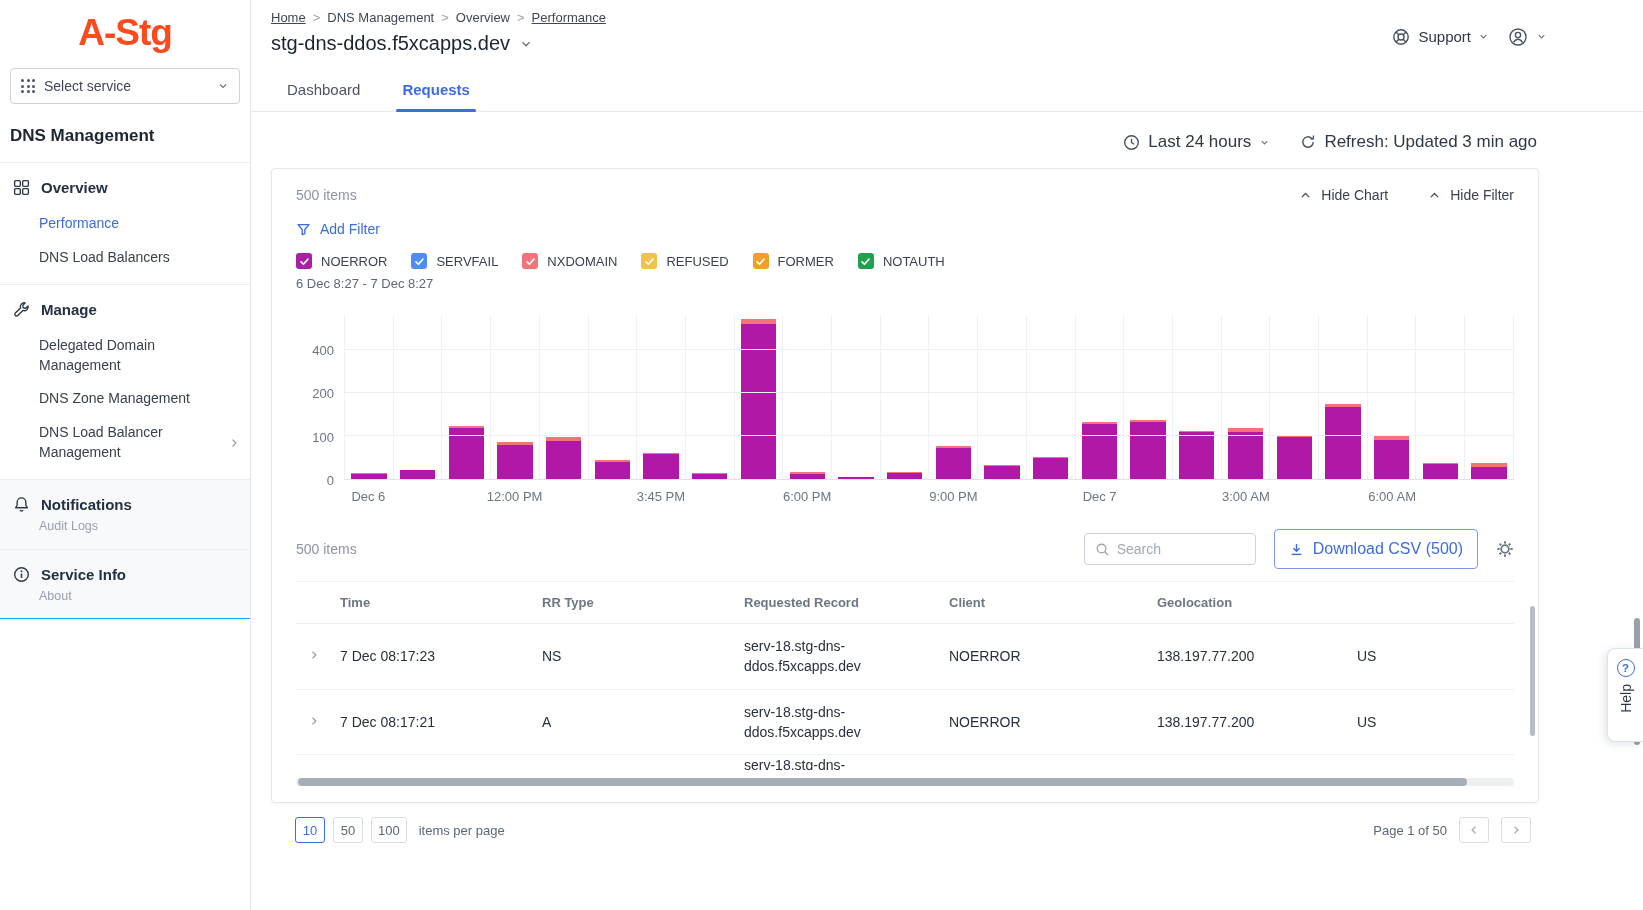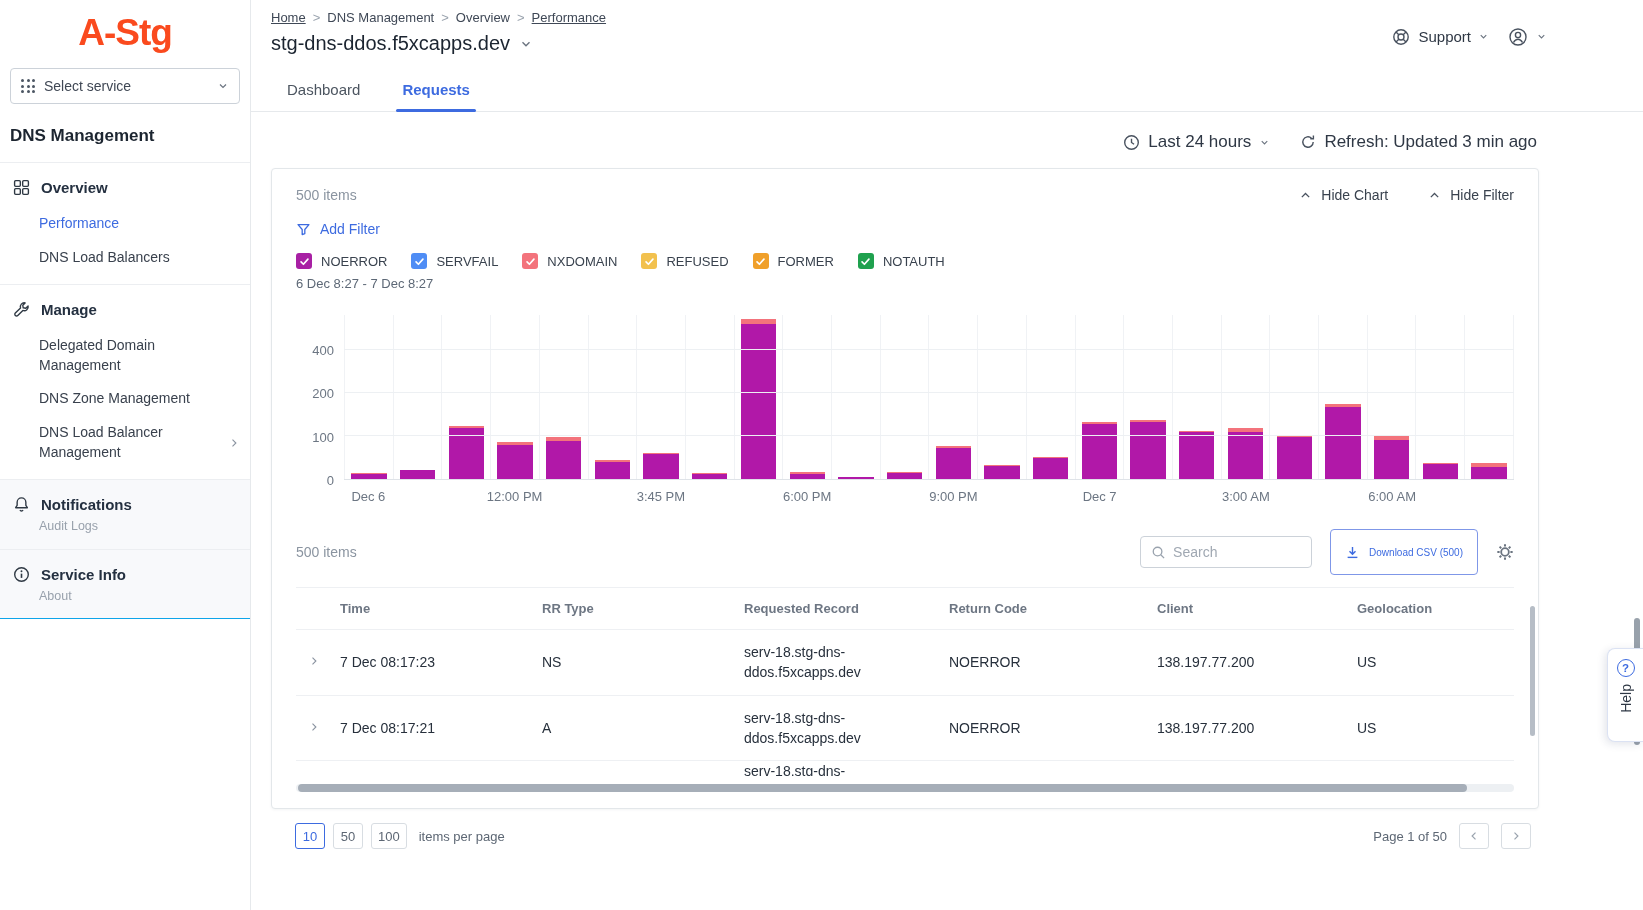--- a/index.html
+++ b/index.html
@@ -66,21 +66,21 @@
   .seg { width:74%; }
   .xticks { position:relative; height:24px; margin-top:9px; }
   .xtick { position:absolute; top:0; transform:translateX(-50%); font-size:13px; color:#6c7683; white-space:nowrap; }
 
   
   .table-toolbar { display:flex; align-items:center; margin-top:16px; gap:16px; }
   .tt-right { margin-left:auto; display:flex; align-items:center; gap:18px; }
   .search-box { width:172px; height:32px; border:1px solid #ccd2d9; border-radius:4px; display:flex; align-items:center; gap:7px; padding:0 10px; background:#fff; }
   .search-box input { border:none; outline:none; width:100%; font-size:14px; color:#333; font-family:"Liberation Sans", sans-serif; }
   .search-box input::placeholder { color:#a0a8b2; }
-  .dl-btn { height:46px; border:1px solid #7f97e8; color:#3d6be0; border-radius:4px; display:flex; align-items:center; gap:9px; padding:0 14px; font-size:10px; background:#fff; cursor:pointer; font-family:"Liberation Sans", sans-serif; }
+  .dl-btn { height:40px; border:1px solid #7f97e8; color:#3d6be0; border-radius:4px; display:flex; align-items:center; gap:9px; padding:0 14px; font-size:16px; background:#fff; cursor:pointer; font-family:"Liberation Sans", sans-serif; }
   .gear-btn { display:flex; cursor:pointer; }
 
   
   .table { margin-top:12px; }
   .trow { display:grid; grid-template-columns:44px 202px 202px 205px 208px 200px 1fr; align-items:center; border-bottom:1px solid #eef0f3; }
   .thead .th { font-size:13px; font-weight:bold; color:#6d7683; padding:13px 8px 13px 0; }
   .thead { border-top:1px solid #eef0f3; }
   .td { font-size:14px; color:#27303c; padding:12px 8px 12px 0; }
   .row-chev { padding-left:12px; cursor:pointer; }
   .rec { display:inline-block; max-width:135px; line-height:1.45; overflow-wrap:break-word; }
@@ -513,21 +513,20 @@
           </span>
       </div>
     </div>
 
     <div class="table">
       <div class="trow thead" id="thead">
           <div class="th"></div>
           <div class="th">Time</div>
           <div class="th">RR Type</div>
           <div class="th">Requested Record</div>
-          <div class="th">Return Code</div>
           <div class="th">Client</div>
           <div class="th">Geolocation</div>
         </div>
       <div id="tbody">
           <div class="trow">
             <div class="td row-chev"><span class="icn">
                 <svg width="12" height="12" viewBox="0 0 16 16">
                   <path d="M6 3.5L10.5 8 6 12.5" fill="none" stroke="#8a93a0" stroke-width="1.5"></path>
                 </svg>
               </span></div>

